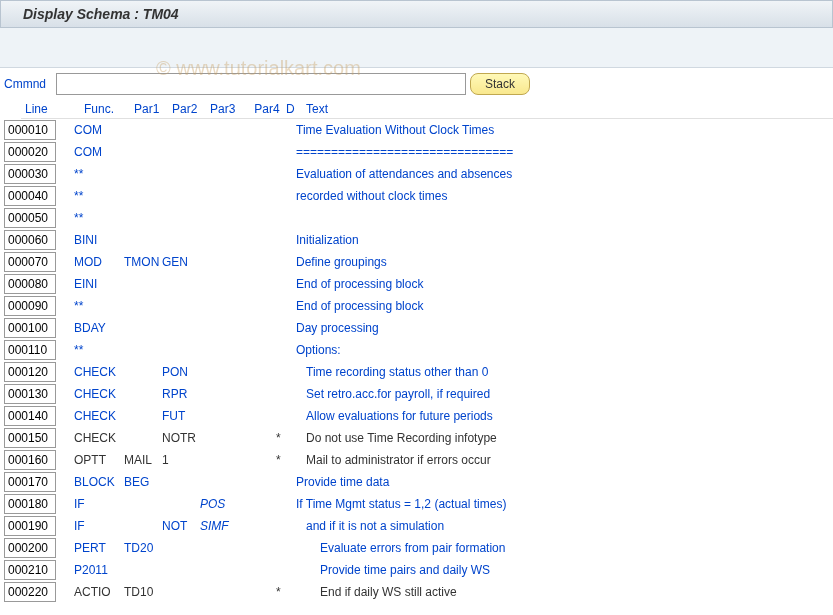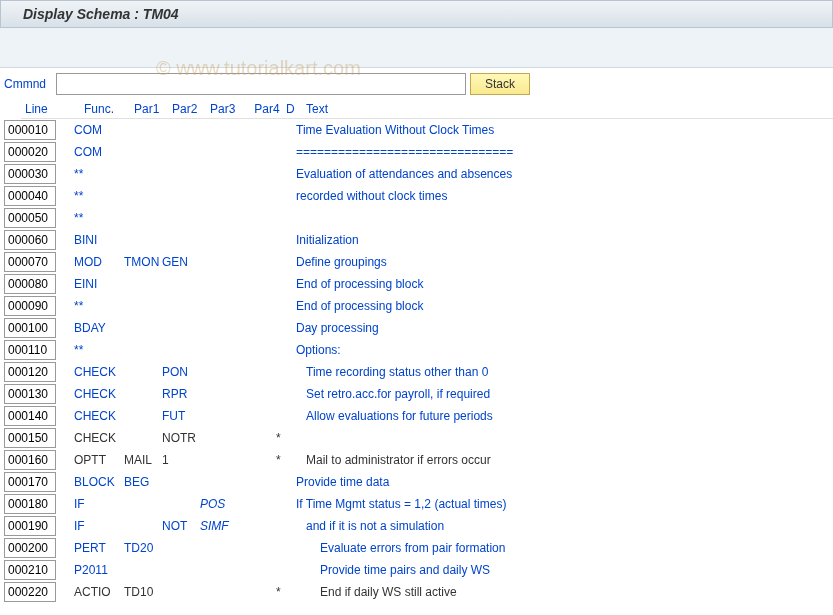--- a/index.html
+++ b/index.html
@@ -58,21 +58,21 @@
       padding: 2px 4px;
       font-size: 12px;
     }
     .stack-button {
       background: linear-gradient(to bottom, #fff9b8, #f9e88e);
       border: 1px solid #c0a850;
       padding: 3px 14px;
       font-size: 12px;
       color: #333;
       cursor: pointer;
-      border-radius: 0;
+      border-radius: 8px;
     }
     .table-header {
       display: flex;
       padding: 2px 4px;
       color: #0044cc;
       font-size: 12px;
       border-bottom: 1px solid #e0e0e0;
       margin-left: 21px;
     }
     .col-line { width: 59px; }
@@ -295,20 +295,21 @@
       <span class="cell-text indent1">Allow evaluations for future periods</span>
     </div>
     <div class="schema-row inactive">
       <input type="text" class="line-input" value="000150" style="">
       <span class="cell-func">CHECK</span>
       <span class="cell-par1"></span>
       <span class="cell-par2">NOTR</span>
       <span class="cell-par3"></span>
       <span class="cell-par4"></span>
       <span class="cell-d">*</span>
+      <span class="cell-text indent1">Do not use Time Recording infotype</span>
     </div>
     <div class="schema-row inactive">
       <input type="text" class="line-input" value="000160" style="">
       <span class="cell-func">OPTT</span>
       <span class="cell-par1">MAIL</span>
       <span class="cell-par2">1</span>
       <span class="cell-par3"></span>
       <span class="cell-par4"></span>
       <span class="cell-d">*</span>
       <span class="cell-text indent1">Mail to administrator if errors occur</span>

